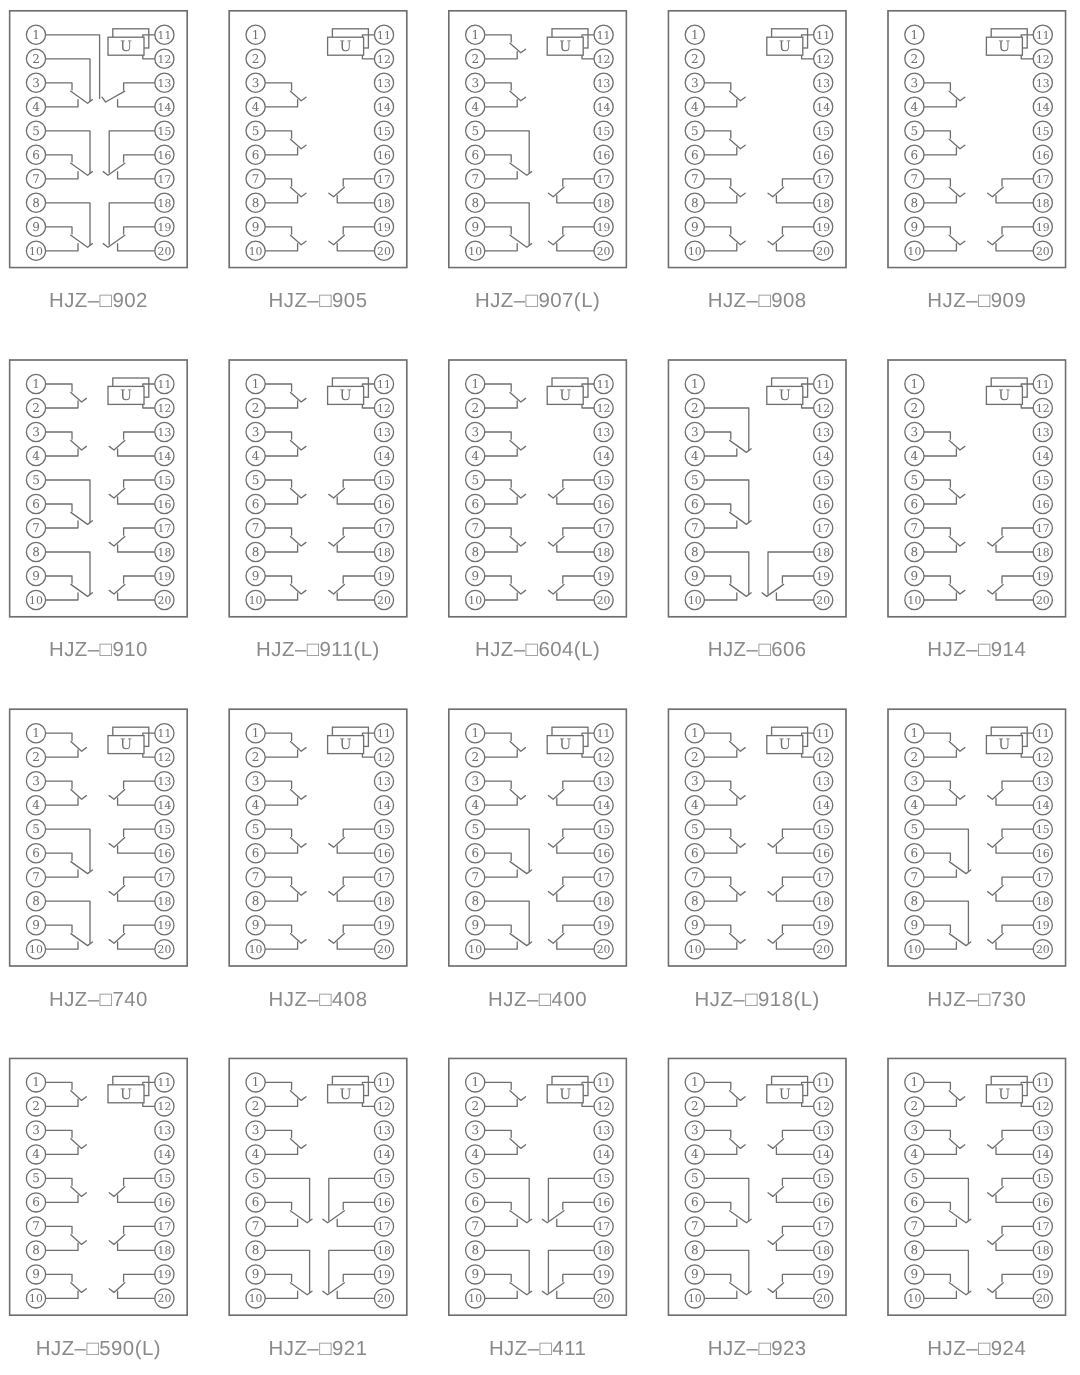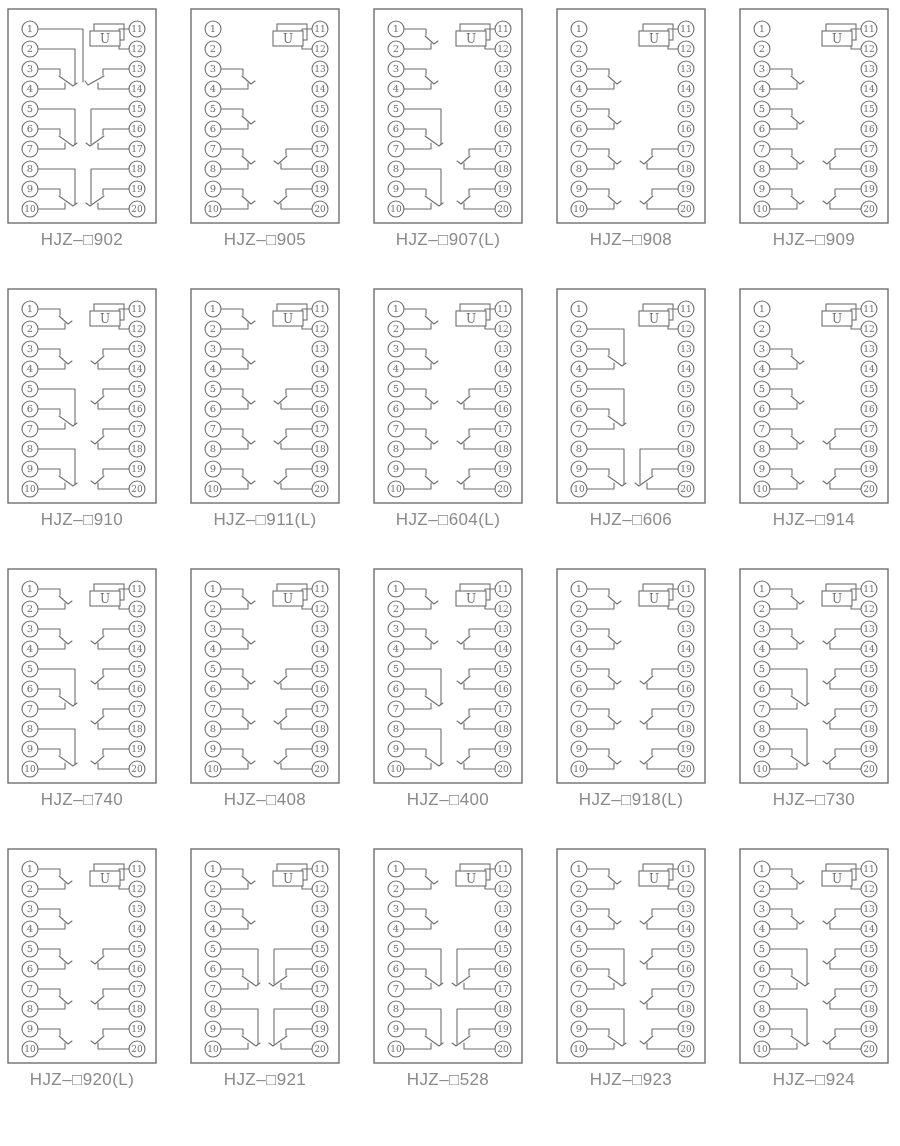--- a/index.html
+++ b/index.html
@@ -21,21 +21,21 @@
     margin-bottom:36px;
   }
   .grid-row:last-child{margin-bottom:0;}
   .diagram-card{
     width:152px;
     margin:0;padding:0;
     display:flex;flex-direction:column;align-items:center;
   }
   .diagram-card svg{display:block;}
   .diagram-label{
-    margin-top:6px;
+    margin-top:17px;
     height:22px;
     font-size:17px;
     letter-spacing:0.4px;
     color:#8a8a8a;
     text-align:center;
     white-space:nowrap;
   }
 </style>
 </head>
 <body style="background: rgb(255, 255, 255);">
@@ -1931,21 +1931,21 @@
             <g>
               <circle cx="23" cy="201" r="8" fill="#ffffff" stroke="#6f6f6f" stroke-width="1.1"></circle>
               <text x="23" y="204.4" text-anchor="middle" font-family="&quot;DejaVu Serif&quot;, serif" font-size="9" fill="#6f6f6f">10</text>
             </g>
             <g>
               <circle cx="130" cy="201" r="8" fill="#ffffff" stroke="#6f6f6f" stroke-width="1.1"></circle>
               <text x="130" y="204.4" text-anchor="middle" font-family="&quot;DejaVu Serif&quot;, serif" font-size="9" fill="#6f6f6f">20</text>
             </g>
           </g>
         </svg>
-        <figcaption class="diagram-label">HJZ–□920(L)</figcaption>
+        <figcaption class="diagram-label">HJZ–□590(L)</figcaption>
       </figure>
       <figure class="diagram-card">
         <svg width="150" height="216" viewBox="0 0 150 216">
           <rect x="1" y="1" width="148" height="214" fill="none" stroke="#6f6f6f" stroke-width="1.4"></rect>
           <g>
             <path d="M31 21H53V27" fill="none" stroke="#6f6f6f" stroke-width="1.1" stroke-linecap="round" stroke-linejoin="round"></path>
             <path d="M31 41H58V35" fill="none" stroke="#6f6f6f" stroke-width="1.1" stroke-linecap="round" stroke-linejoin="round"></path>
             <path d="M52 28L61 36L65 33" fill="none" stroke="#6f6f6f" stroke-width="1.1" stroke-linecap="round" stroke-linejoin="round"></path>
             <path d="M31 61H53V67" fill="none" stroke="#6f6f6f" stroke-width="1.1" stroke-linecap="round" stroke-linejoin="round"></path>
             <path d="M31 81H58V75" fill="none" stroke="#6f6f6f" stroke-width="1.1" stroke-linecap="round" stroke-linejoin="round"></path>
@@ -2167,21 +2167,21 @@
             <g>
               <circle cx="23" cy="201" r="8" fill="#ffffff" stroke="#6f6f6f" stroke-width="1.1"></circle>
               <text x="23" y="204.4" text-anchor="middle" font-family="&quot;DejaVu Serif&quot;, serif" font-size="9" fill="#6f6f6f">10</text>
             </g>
             <g>
               <circle cx="130" cy="201" r="8" fill="#ffffff" stroke="#6f6f6f" stroke-width="1.1"></circle>
               <text x="130" y="204.4" text-anchor="middle" font-family="&quot;DejaVu Serif&quot;, serif" font-size="9" fill="#6f6f6f">20</text>
             </g>
           </g>
         </svg>
-        <figcaption class="diagram-label">HJZ–□528</figcaption>
+        <figcaption class="diagram-label">HJZ–□411</figcaption>
       </figure>
       <figure class="diagram-card">
         <svg width="150" height="216" viewBox="0 0 150 216">
           <rect x="1" y="1" width="148" height="214" fill="none" stroke="#6f6f6f" stroke-width="1.4"></rect>
           <g>
             <path d="M31 21H53V27" fill="none" stroke="#6f6f6f" stroke-width="1.1" stroke-linecap="round" stroke-linejoin="round"></path>
             <path d="M31 41H58V35" fill="none" stroke="#6f6f6f" stroke-width="1.1" stroke-linecap="round" stroke-linejoin="round"></path>
             <path d="M52 28L61 36L65 33" fill="none" stroke="#6f6f6f" stroke-width="1.1" stroke-linecap="round" stroke-linejoin="round"></path>
             <path d="M31 61H53V67" fill="none" stroke="#6f6f6f" stroke-width="1.1" stroke-linecap="round" stroke-linejoin="round"></path>
             <path d="M31 81H58V75" fill="none" stroke="#6f6f6f" stroke-width="1.1" stroke-linecap="round" stroke-linejoin="round"></path>

